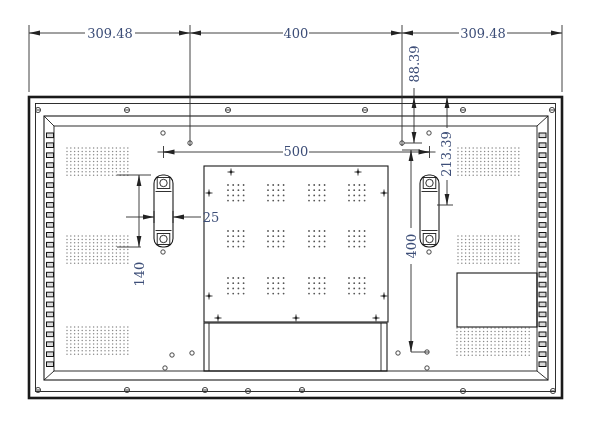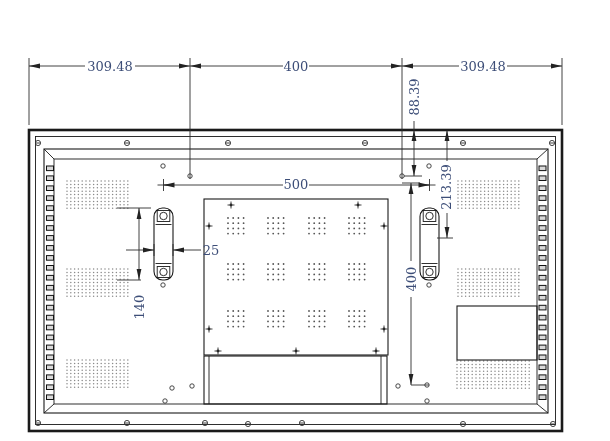--- a/index.html
+++ b/index.html
@@ -1,21 +1,21 @@
 <!DOCTYPE html>
 <html style="--dimension-text: #3d4e78; --line-color: #1a1a1a; --background: #ffffff;"><head>
 <meta charset="utf-8">
 <style>
   :root{
     --dimension-text:#3d4e78;
     --line-color:#1a1a1a;
     --background:#ffffff;
   }
   html,body{margin:0;padding:0;background:var(--background);}
-  .stage{width:610px;height:408px;position:relative;background:var(--background);overflow:hidden;margin-top:33px;}
+  .stage{width:610px;height:408px;position:relative;background:var(--background);overflow:hidden;}
   svg{display:block;}
   .ln{stroke:var(--line-color);fill:none;stroke-width:1.1;}
   .thick{stroke-width:2.6;}
   .thin{stroke-width:0.9;}
   .dim{stroke:#2e2e2e;stroke-width:0.9;fill:none;}
   .slot{fill:#d9d9d9;stroke:#111;stroke-width:1;}
   .screw{fill:none;stroke:#333;stroke-width:0.9;}
   .hole{fill:none;stroke:#333;stroke-width:0.9;}
   .dim-text{
     fill:var(--dimension-text);

